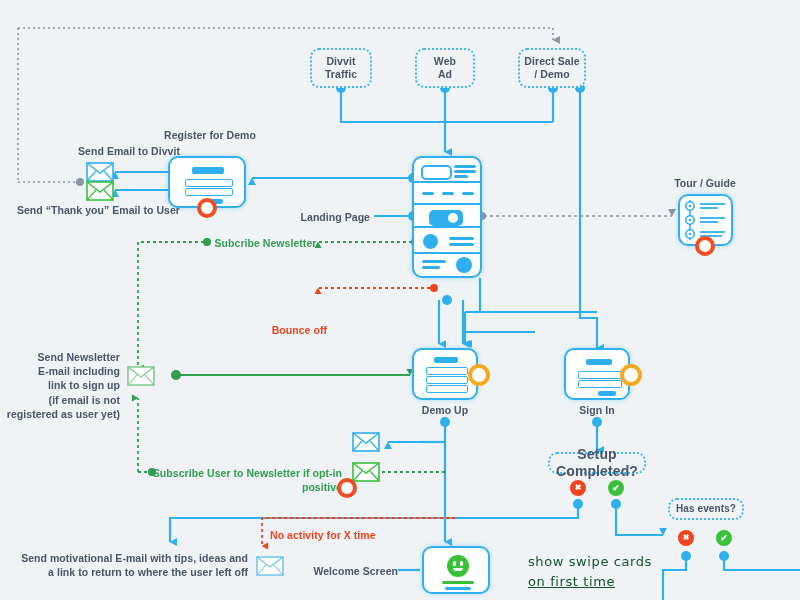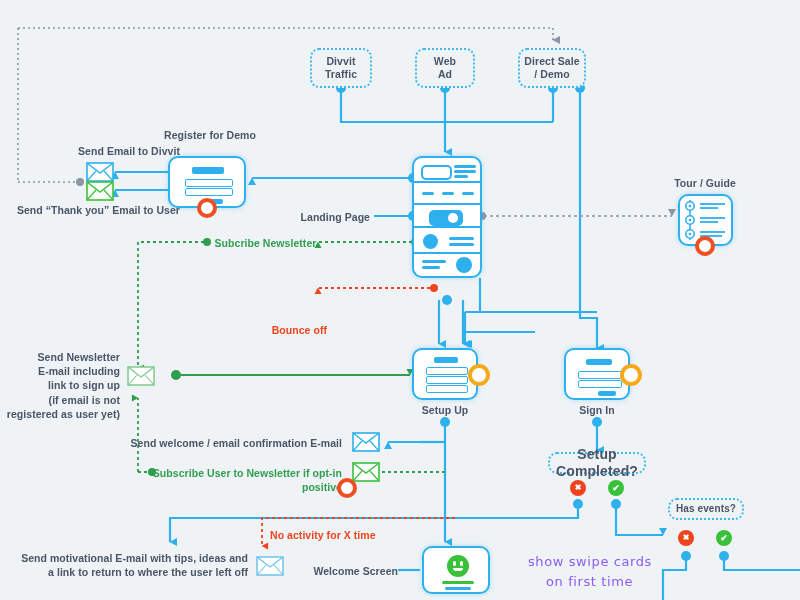--- a/index.html
+++ b/index.html
@@ -74,21 +74,21 @@
   .lbl{
     position:absolute;font-size:10.5px;font-weight:bold;color:#4a5568;
     line-height:1.35;letter-spacing:.05px;
   }
   .lbl.green{color:#2f9e4f;}
   .lbl.red{color:#f0441e;}
   .lbl.r{text-align:right;}
   .lbl.c{text-align:center;}
   .hand{
     position:absolute;font-family:"DejaVu Sans", sans-serif;
-    font-size:13px;color:#8b5cf6;line-height:1.5;letter-spacing:.6px;
+    font-size:13px;color:#14532d;line-height:1.5;letter-spacing:.6px;
   }
   .smiley{position:absolute;width:22px;height:22px;border-radius:50%;background:#3ac13a;}
   .smiley .e{position:absolute;width:3px;height:5px;background:#fff;border-radius:2px;top:6px;}
   .smiley .m{position:absolute;width:10px;height:3px;background:#fff;border-radius:0 0 4px 4px;top:13px;left:6px;}
   .grnbar{position:absolute;background:#3ac13a;border-radius:2px;}
   .blubar{position:absolute;background:#2eb0ee;border-radius:2px;}
 </style>
 </head>
 <body>
 
@@ -338,32 +338,31 @@
     </svg>
   </div>
 
   <div class="card" style="left:412px;top:348px;width:66px;height:52px;">
     <div class="bar" style="left:20px;top:7px;width:24px;height:6px;"></div>
     <div class="barline" style="left:12px;top:17px;width:40px;height:6px;"></div>
     <div class="barline" style="left:12px;top:26px;width:40px;height:6px;"></div>
     <div class="barline" style="left:12px;top:35px;width:40px;height:6px;"></div>
   </div>
   <div class="ring orange" style="left:468px;top:364px;width:22px;height:22px;"></div>
-  <div class="lbl c" style="left:405px;top:403px;width:80px;">Setup Up</div>
+  <div class="lbl c" style="left:405px;top:403px;width:80px;">Demo Up</div>
 
   <div class="card" style="left:564px;top:348px;width:66px;height:52px;">
     <div class="bar" style="left:20px;top:9px;width:26px;height:6px;"></div>
     <div class="barline" style="left:12px;top:21px;width:42px;height:6px;"></div>
     <div class="barline" style="left:12px;top:30px;width:42px;height:6px;"></div>
     <div class="bar" style="left:32px;top:41px;width:18px;height:5px;"></div>
   </div>
   <div class="ring orange" style="left:620px;top:364px;width:22px;height:22px;"></div>
   <div class="lbl c" style="left:557px;top:403px;width:80px;">Sign In</div>
 
-  <div class="lbl r" style="left:120px;top:436px;width:222px;">Send welcome / email confirmation E-mail</div>
   <div class="env" style="left:352px;top:432px;">
     <svg width="28" height="20" viewBox="0 0 28 20">
       <rect x="1" y="1" width="26" height="18" fill="#fff" stroke="#2eb0ee" stroke-width="1.6"></rect>
       <path d="M1,1 L14,11 L27,1" fill="none" stroke="#2eb0ee" stroke-width="1.4"></path>
       <path d="M1,19 L10,9 M27,19 L18,9" fill="none" stroke="#2eb0ee" stroke-width="1.2"></path>
     </svg>
   </div>
 
   <div class="lbl green r" style="left:120px;top:466px;width:222px;">Subscribe User to Newsletter if opt-in positive</div>
   <div class="env" style="left:352px;top:462px;">
@@ -415,16 +414,16 @@
       <span class="e" style="left:6px;"></span>
       <span class="e" style="left:13px;"></span>
       <span class="m"></span>
     </div>
     <div class="grnbar" style="left:18px;top:33px;width:32px;height:3px;"></div>
     <div class="blubar" style="left:21px;top:39px;width:26px;height:3px;"></div>
   </div>
 
   <div class="hand" style="left:528px;top:552px;width:180px;">
     <div>show swipe cards</div>
-    <div style="margin-left:18px;">on first time</div>
+    <div style="text-decoration:underline;">on first time</div>
   </div>
 
 </div>
 
 </body></html>

